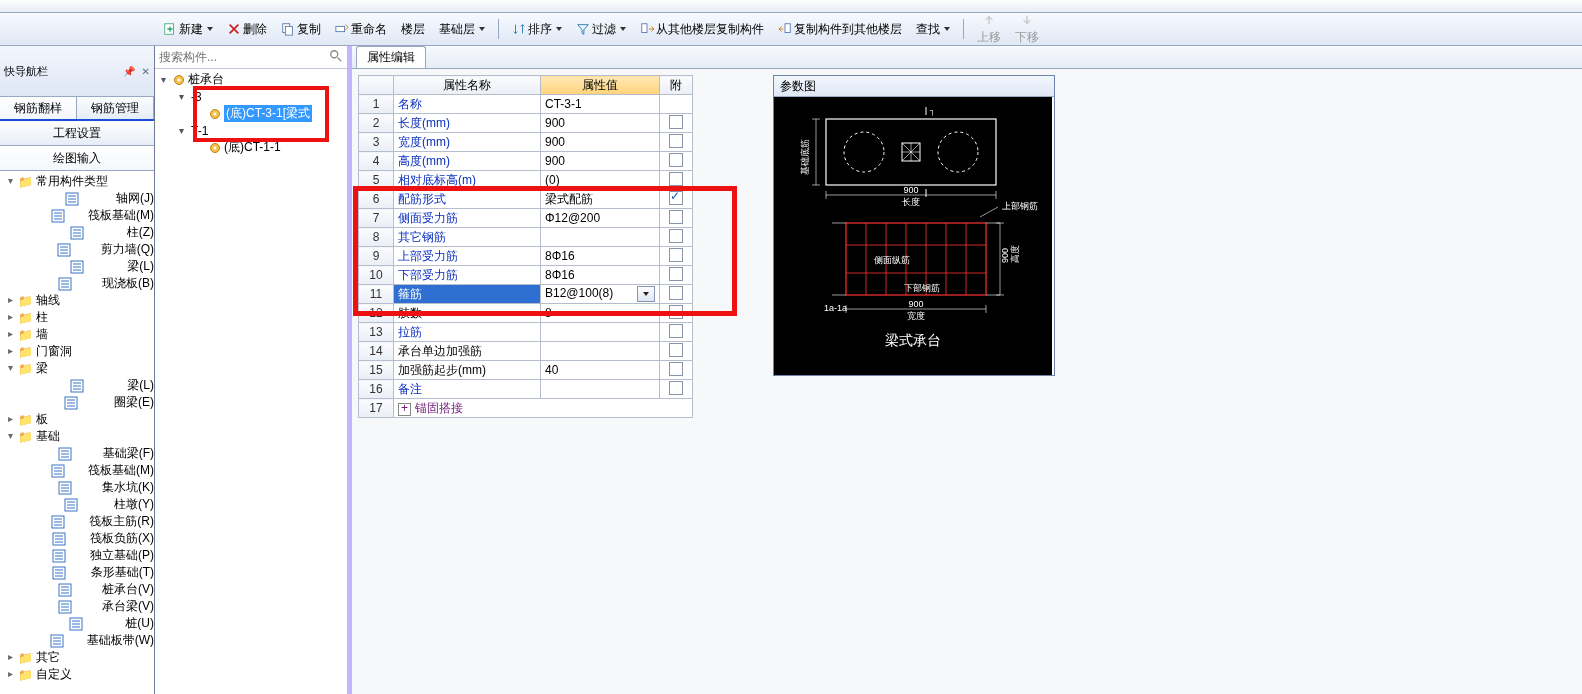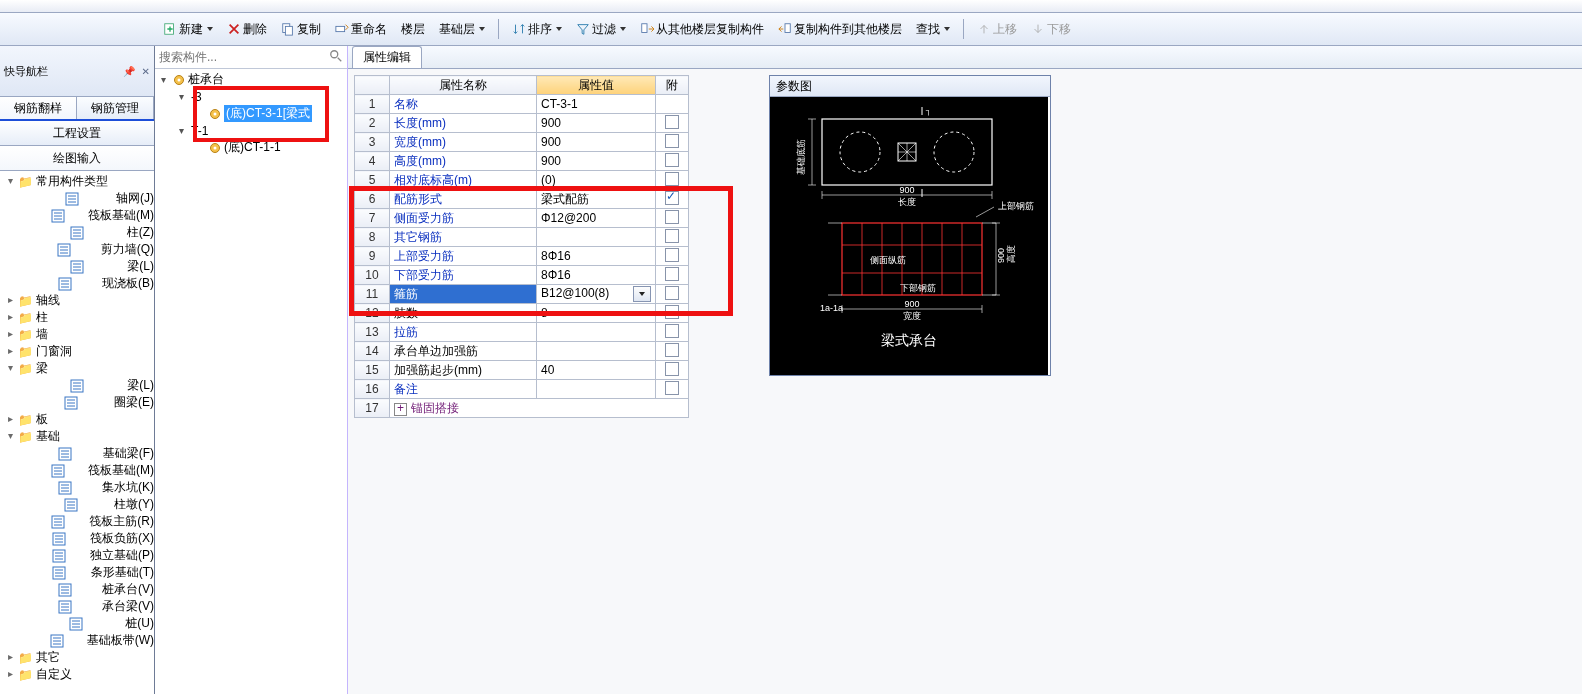--- a/index.html
+++ b/index.html
@@ -49,20 +49,21 @@
   .toolbar .tb-item {
     display: inline-flex;
     align-items: center;
     gap: 2px;
     padding: 2px 3px;
     cursor: pointer;
   }
   .toolbar .tb-item.disabled {
     color: #9a9a9a;
     cursor: default;
+    flex-direction: column;
   }
   .toolbar svg.glyph { width: 14px; height: 14px; }
   .toolbar .dd-arrow {
     width: 0; height: 0;
     border-left: 3px solid transparent;
     border-right: 3px solid transparent;
     border-top: 4px solid #333;
     margin-left: 2px;
   }
 
@@ -145,21 +146,21 @@
     font-size: 10px; color: #6b6b6b;
   }
   .nt-row .folder-icon { color: #e0b040; }
   .nt-row.depth1 { padding-left: 16px; justify-content: space-between; }
 
   
   .mid-panel {
     width: 192px;
     display: flex;
     flex-direction: column;
-    border-right: 1px solid #c4b5fd;
+    border-right: 5px solid #c4b5fd;
     background: #fff;
   }
   .search {
     display: flex;
     align-items: center;
     height: 22px;
     border-bottom: 1px solid #c0c8d8;
     background: #fff;
     position: relative;
   }

